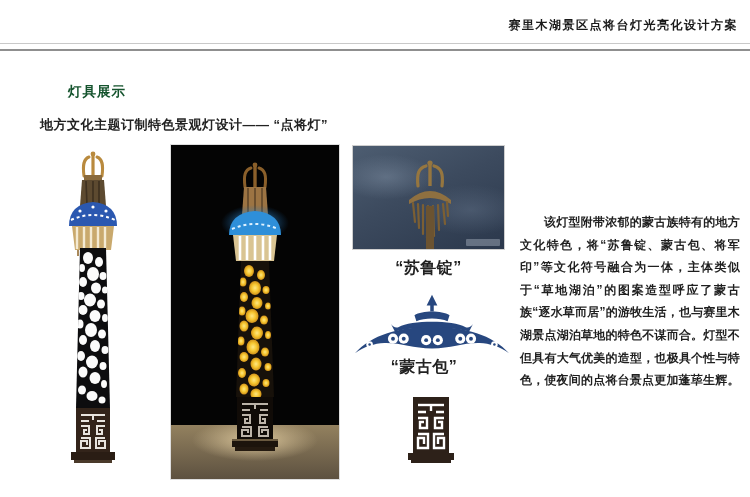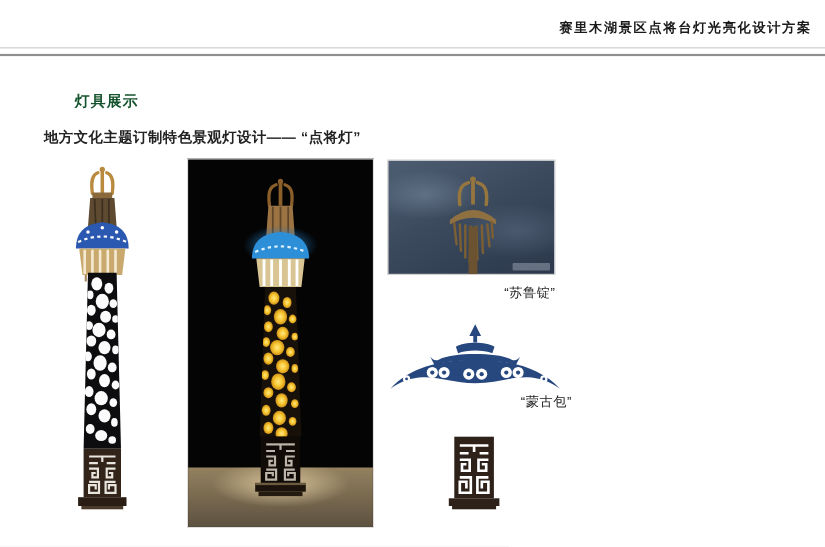--- a/index.html
+++ b/index.html
@@ -44,23 +44,23 @@
       radial-gradient(ellipse 80px 36px at 78% 62%, rgba(100,116,138,0.45), rgba(100,116,138,0) 70%),
       linear-gradient(155deg, #4d5d71 0%, #3c4a5e 45%, #2b384c 100%);
     overflow:hidden;
   }
   .sulde-photo svg { position:absolute; left:48px; top:8px; }
   .photo-watermark {
     position:absolute; right:4px; bottom:3px; width:34px; height:7px;
     background:rgba(205,214,225,0.35); border-radius:1px;
   }
 
-  .caption { position:absolute; font-size:12px; font-weight:400; color:#222; text-align:right; letter-spacing:0.5px; }
+  .caption { position:absolute; font-size:16px; font-weight:700; color:#222; text-align:center; letter-spacing:0.5px; }
   .caption-1 { left:352px; top:258px; width:153px; }
-  .caption-2 { left:364px; top:357px; width:156px; }
+  .caption-2 { left:346px; top:357px; width:156px; }
   .caption-3 { left:352px; top:467px; width:156px; }
 
   .yurt-graphic { position:absolute; left:354px; top:294px; width:156px; height:64px; }
   .seal-graphic { position:absolute; left:403px; top:396px; width:54px; height:70px; }
 
   .description {
     position:absolute; left:520px; top:211px; width:220px;
     font-size:12px; line-height:22.6px; font-weight:600; color:#1f1f1f;
     text-align:justify; text-indent:2em; letter-spacing:0.2px;
   }
@@ -298,14 +298,15 @@
         <path d="M15 22 H24 V32 H17 V26 H21"></path>
         <path d="M41 22 H32 V32 H39 V26 H35"></path>
         <path d="M15 38 H25 V52 H15 V42 H21 V48"></path>
         <path d="M41 38 H31 V52 H41 V42 H35 V48"></path>
       </g>
       <rect x="5" y="57" width="46" height="7" fill="#2d2119"></rect>
       <rect x="8" y="64" width="40" height="3" fill="#2d2119"></rect>
     </svg>
   </div>
 
+  <div class="description">该灯型附带浓郁的蒙古族特有的地方文化特色，将“苏鲁锭、蒙古包、将军印”等文化符号融合为一体，主体类似于“草地湖泊”的图案造型呼应了蒙古族“逐水草而居”的游牧生活，也与赛里木湖景点湖泊草地的特色不谋而合。灯型不但具有大气优美的造型，也极具个性与特色，使夜间的点将台景点更加蓬荜生辉。</div>
 
 </div>
 
 </body></html>

